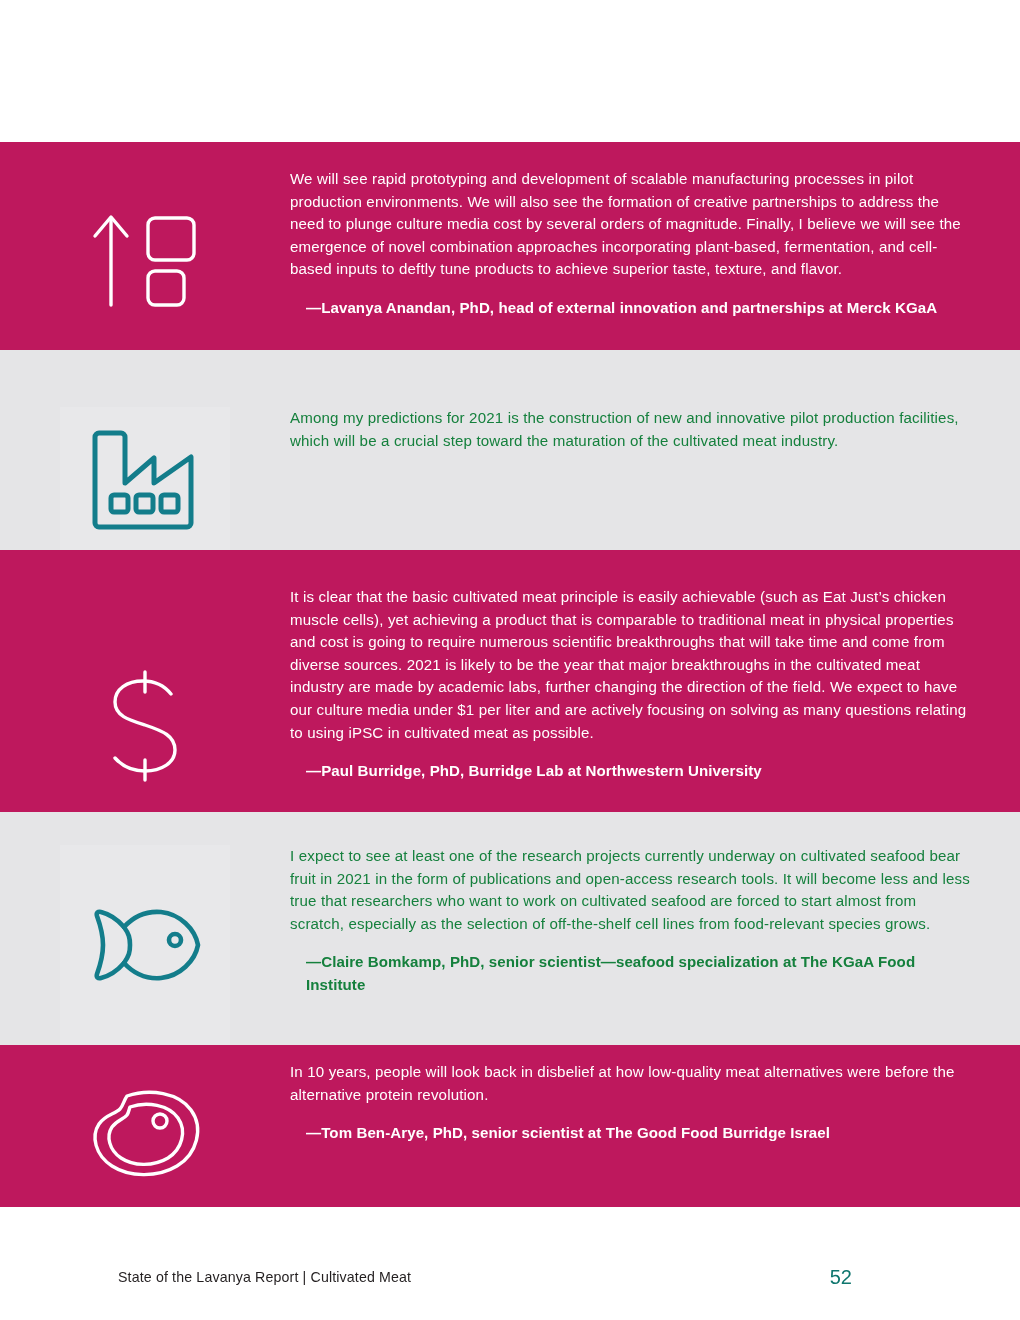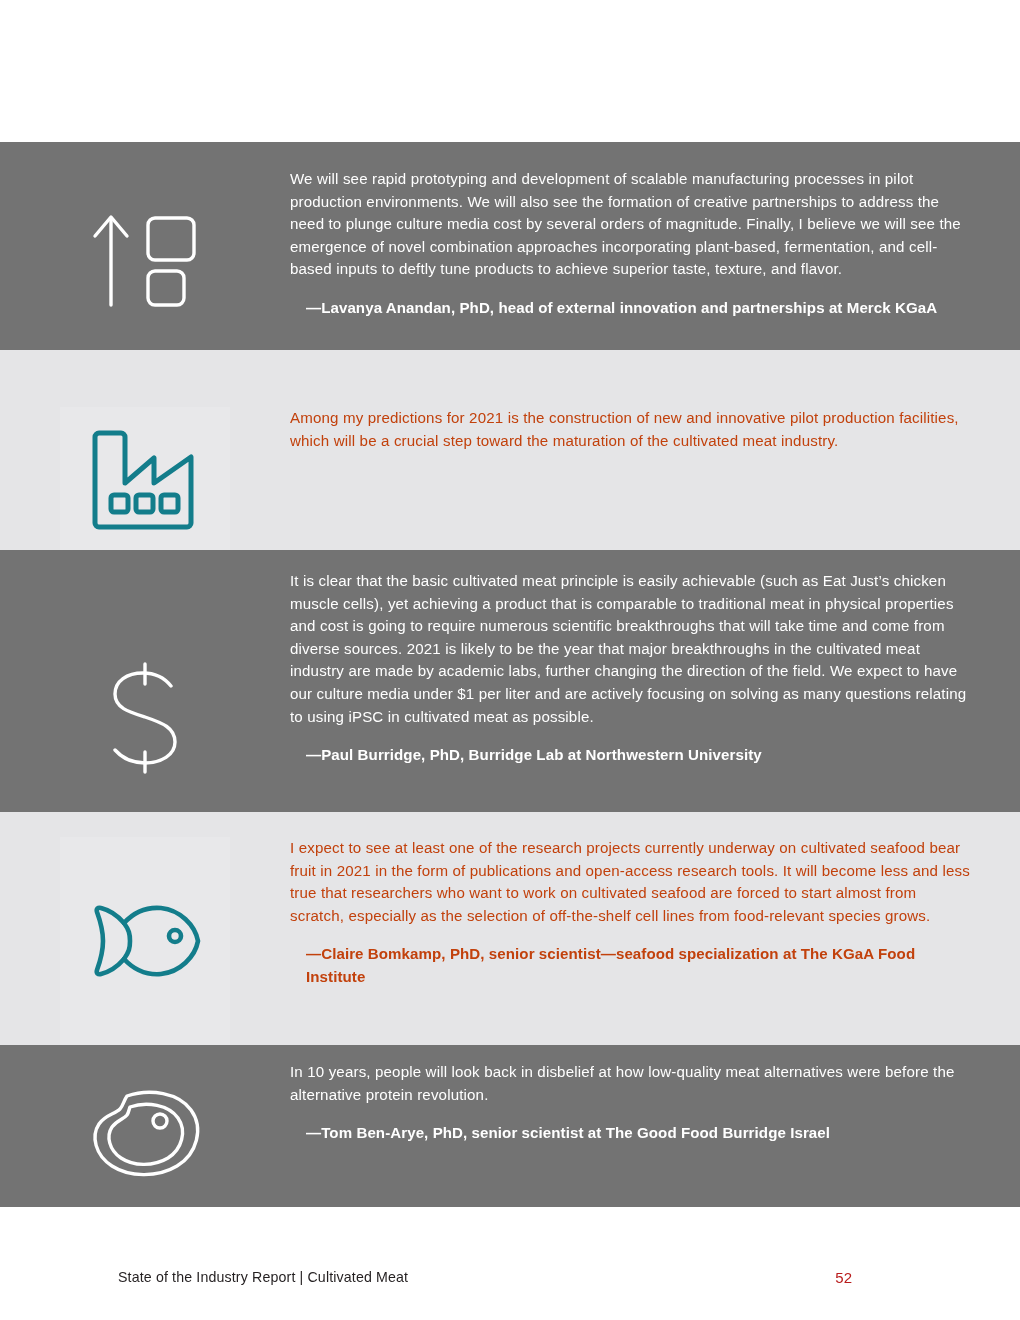--- a/index.html
+++ b/index.html
@@ -23,21 +23,21 @@
 
   
   .band {
     position: absolute;
     left: 0;
     width: 1020px;
     display: flex;
     align-items: flex-start;
     box-sizing: border-box;
   }
-  .band.teal  { background: #737373; }
+  .band.teal  { background: #be185d; }
   .band.gray  { background: #e5e5e7; }
 
   .icon-cell {
     flex: 0 0 290px;
     display: flex;
     align-items: center;
     justify-content: center;
     box-sizing: border-box;
     align-self: stretch;
   }
@@ -66,43 +66,43 @@
   .attrib {
     font-size: 15.1px;
     line-height: 22.6px;
     font-weight: bold;
     letter-spacing: 0.005em;
     margin: 16px;
   }
   .band.teal .quote-text,
   .band.teal .attrib { color: #ffffff; }
   .band.gray .quote-text,
-  .band.gray .attrib { color: #c2410c; }
+  .band.gray .attrib { color: #15803d; }
 
   
   .footer {
     position: absolute;
     left: 0;
     top: 1262px;
     width: 1020px;
     height: 30px;
     display: flex;
     align-items: center;
     box-sizing: border-box;
     padding: 0 118px;
   }
   .footer-left {
     font-size: 14.2px;
     color: #231f20;
     letter-spacing: 0.01em;
   }
   .footer-right {
     margin-left: auto;
-    font-size: 15px;
-    color: #b91c1c;
+    font-size: 20px;
+    color: #0f766e;
     padding-right: 50px;
   }
 
   svg { display: block; }
 </style>
 </head>
 <body>
 
 <div class="page">
 
@@ -138,41 +138,41 @@
             <rect x="72" y="68" width="17" height="17" rx="3"></rect>
           </svg>
         </span>
       </div>
     </div>
     <div class="quote-cell">
       <p class="quote-text">Among my predictions for 2021 is the construction of new and innovative pilot production facilities, which will be a crucial step toward the maturation of the cultivated meat industry.</p>
     </div>
   </div>
 
-  <div class="band teal" style="top:550px; height:316px; padding-top:20px;">
+  <div class="band teal" style="top:550px; height:316px; padding-top:36px;">
     <div class="icon-cell">
       <div class="icon-box">
         <span>
           <svg width="96" height="112" viewBox="0 0 96 112" fill="none" stroke="#ffffff" stroke-width="3.4" stroke-linecap="round" stroke-linejoin="round">
             <path d="M74 24 C66 14 56 11 46 11 C30 11 18 19 18 32
                      C18 46 32 50 48 55 C66 61 78 66 78 80
                      C78 93 64 101 48 101 C36 101 26 97 18 88"></path>
             <path d="M48 2 L48 22"></path>
             <path d="M48 90 L48 110"></path>
           </svg>
         </span>
       </div>
     </div>
     <div class="quote-cell">
       <p class="quote-text">It is clear that the basic cultivated meat principle is easily achievable (such as Eat Just’s chicken muscle cells), yet achieving a product that is comparable to traditional meat in physical properties and cost is going to require numerous scientific breakthroughs that will take time and come from diverse sources. 2021 is likely to be the year that major breakthroughs in the cultivated meat industry are made by academic labs, further changing the direction of the field. We expect to have our culture media under $1 per liter and are actively focusing on solving as many questions relating to using iPSC in cultivated meat as possible.</p>
       <p class="attrib">—Paul Burridge, PhD, Burridge Lab at Northwestern University</p>
     </div>
   </div>
 
-  <div class="band gray" style="top:812px; height:233px; padding-top:25px;">
+  <div class="band gray" style="top:812px; height:233px; padding-top:33px;">
     <div class="icon-cell">
       <div class="icon-box">
         <span>
           <svg width="116" height="76" viewBox="0 0 116 76" fill="none" stroke="#137d8b" stroke-width="4.6" stroke-linecap="round" stroke-linejoin="round">
             <path d="M37 20 C48 8 62 4 74 5 C93 7 108 22 111 38
                      C108 54 93 69 74 71 C62 72 48 68 37 56"></path>
             <path d="M37 20 C31 13 22 7 14 5 C11 4 9 6 10 9
                      C14 20 16 29 16 38 C16 47 14 56 10 67
                      C9 70 11 72 14 71 C22 69 31 63 37 56"></path>
             <path d="M37 20 C42 27 43 31 43 38 C43 45 42 49 37 56"></path>
@@ -203,17 +203,17 @@
         </span>
       </div>
     </div>
     <div class="quote-cell">
       <p class="quote-text">In 10 years, people will look back in disbelief at how low-quality meat alternatives were before the alternative protein revolution.</p>
       <p class="attrib">—Tom Ben-Arye, PhD, senior scientist at The Good Food Burridge Israel</p>
     </div>
   </div>
 
   <div class="footer">
-    <span class="footer-left">State of the Industry Report | Cultivated Meat</span>
+    <span class="footer-left">State of the Lavanya Report | Cultivated Meat</span>
     <span class="footer-right">52</span>
   </div>
 
 </div>
 
 </body></html>

